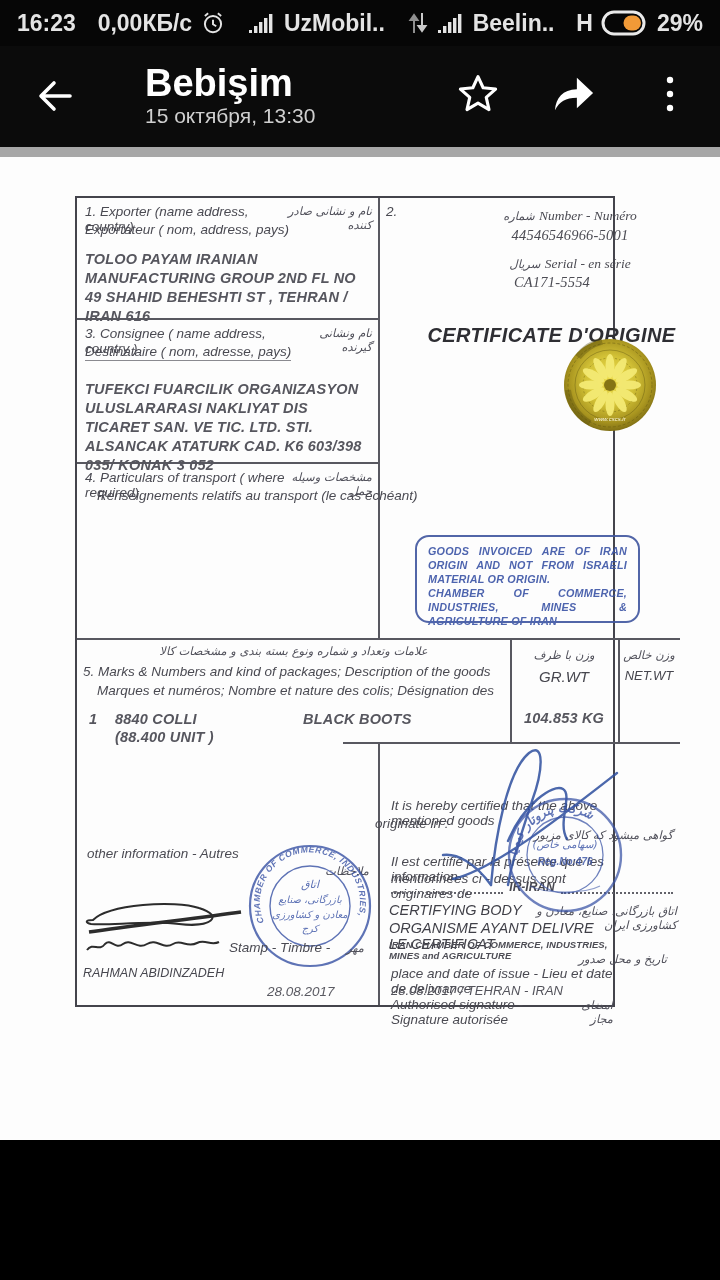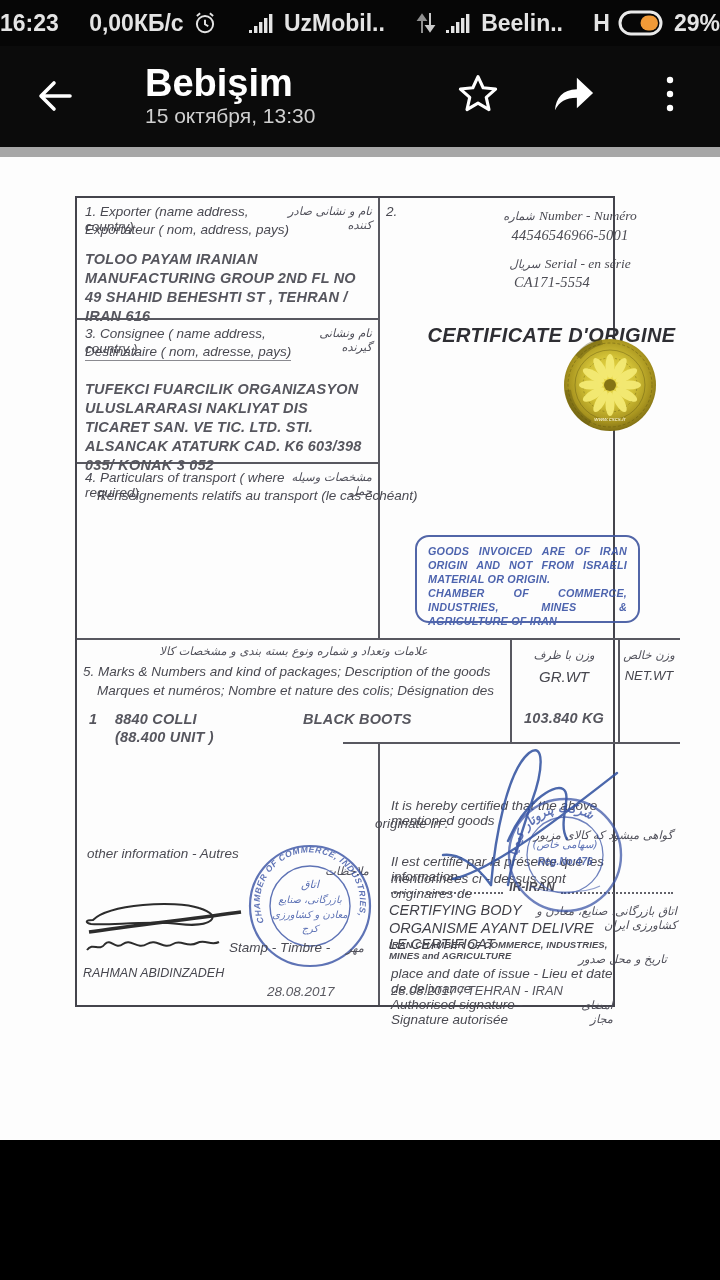--- a/index.html
+++ b/index.html
@@ -3,21 +3,21 @@
 <meta charset="utf-8">
 <style>
   * { margin:0; padding:0; box-sizing:border-box; }
   html,body { background:#000; }
   .screen { position:relative; width:720px; height:1280px; background:#fff; overflow:hidden;
             font-family:"Liberation Sans",sans-serif; }
   .abs { position:absolute; }
 
   
   .status-bar { position:absolute; top:0; left:0; width:720px; height:46px; background:#060606;
-                color:#e4e4e4; display:flex; align-items:center; padding:0 0;
+                color:#e4e4e4; display:flex; align-items:center; padding:0 17px;
                 font-size:23px; font-weight:700; justify-content:space-between; }
   .sb-group { display:flex; align-items:center; gap:8px; }
   .sb-icon { display:flex; align-items:center; }
 
   
   .app-header { position:absolute; top:46px; left:0; width:720px; height:101px; background:#0b0b0b; color:#fff; }
   .back-btn { position:absolute; left:30px; top:28px; width:48px; height:44px; }
   .hdr-title { position:absolute; left:145px; top:16px; font-size:38px; font-weight:700; color:#fff; }
   .hdr-sub { position:absolute; left:145px; top:58px; font-size:21px; font-weight:400; color:#cfcfcf; }
   .hdr-actions { position:absolute; right:26px; top:24px; display:flex; align-items:center; gap:48px; }
@@ -234,21 +234,21 @@
 
     <div class="abs fa" style="left:433px; top:450px; width:108px; text-align:center;">وزن با ظرف</div>
     <div class="abs" style="left:433px; top:470px; width:108px; text-align:center; font-size:15px; color:#46464e;">GR.WT</div>
     <div class="abs fa" style="left:541px; top:450px; width:62px; text-align:center;">وزن خالص</div>
     <div class="abs" style="left:541px; top:470px; width:62px; text-align:center; font-size:13px; color:#46464e;">NET.WT</div>
 
     <div class="abs val" style="left:12px; top:512px;">1</div>
     <div class="abs val" style="left:38px; top:512px;">8840 COLLI</div>
     <div class="abs val" style="left:38px; top:530px;">(88.400 UNIT )</div>
     <div class="abs val" style="left:226px; top:512px;">BLACK BOOTS</div>
-    <div class="abs val" style="left:433px; top:511px; width:108px; text-align:center;">103.840 KG</div>
+    <div class="abs val" style="left:433px; top:511px; width:108px; text-align:center;">104.853 KG</div>
 
     <div class="abs lbl" style="left:10px; top:648px;">other information - Autres</div>
     <div class="abs fa" style="left:200px; top:666px; width:92px; text-align:right;">ملاحظات</div>
 
     <svg class="abs" style="left:2px; top:700px;" width="175" height="66" viewBox="0 0 175 66">
       <path d="M14 22 C30 6 96 2 120 10 C146 18 132 30 100 26 C70 22 28 28 12 26 C6 25 6 22 14 22 Z" fill="none" stroke="#2c2c2c" stroke-width="2"></path>
       <path d="M10 34 C50 28 120 20 162 14" stroke="#2c2c2c" stroke-width="3.4" fill="none"></path>
       <path d="M8 52 C14 44 20 54 26 46 C32 40 36 52 44 46 C52 40 58 52 68 46 C78 40 84 52 94 46 C102 41 108 50 118 45 C126 41 132 48 140 44" stroke="#2c2c2c" stroke-width="2" fill="none"></path>
     </svg>
     <div class="abs" style="left:6px; top:768px; font-size:12.5px; color:#47474f;">RAHMAN ABIDINZADEH</div>

